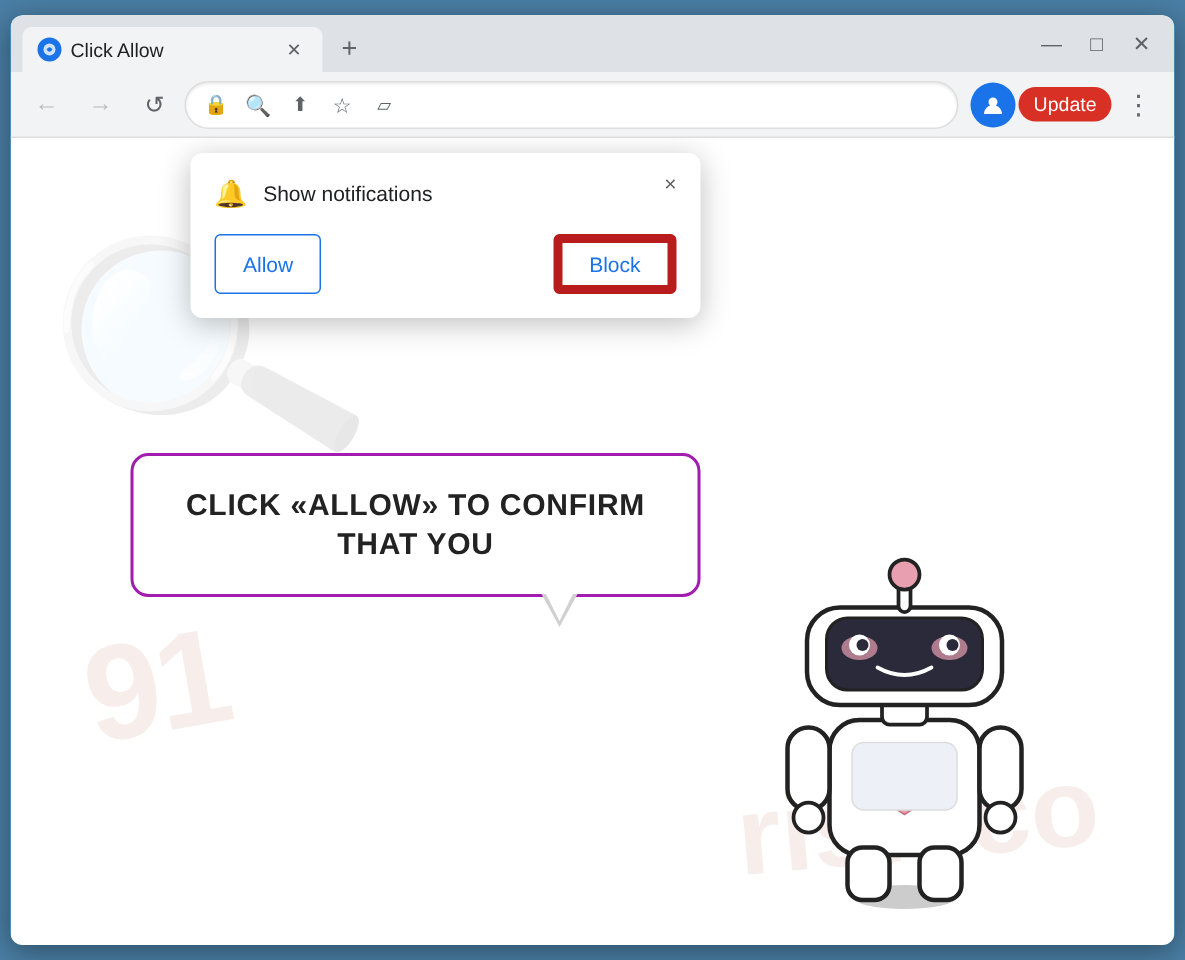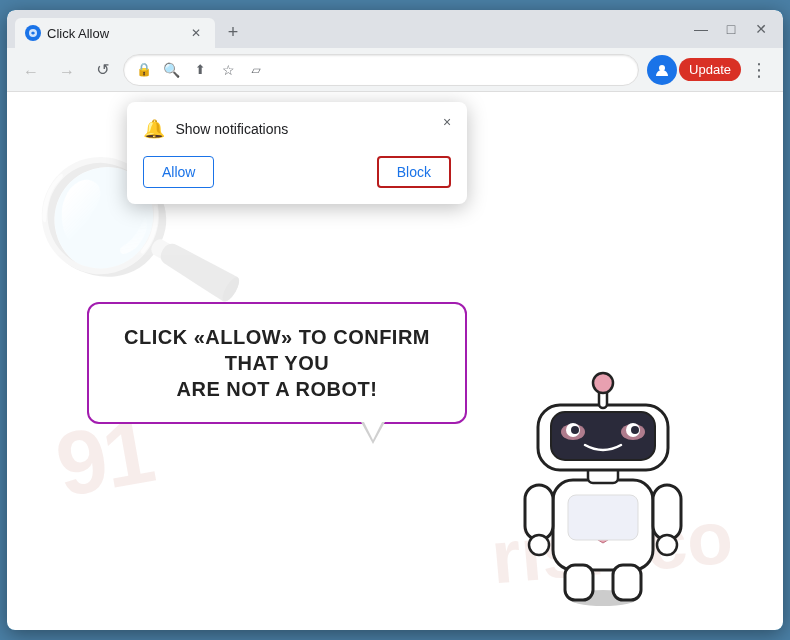--- a/index.html
+++ b/index.html
@@ -290,21 +290,21 @@
       color: #1a73e8;
       background: white;
       border-radius: 4px;
       font-size: 14px;
       cursor: pointer;
       font-family: inherit;
     }
 
     .btn-block {
       padding: 6px 18px;
-      border: 2px solid #b91c1c;
+      border: 6px solid #b91c1c;
       color: #1a73e8;
       background: white;
       border-radius: 4px;
       font-size: 14px;
       cursor: pointer;
       font-family: inherit;
     }
 
     
     .speech-bubble {
@@ -461,21 +461,20 @@
         <span class="permission-text">Show notifications</span>
       </div>
       <div class="popup-actions">
         <button class="btn-allow">Allow</button>
         <button class="btn-block">Block</button>
       </div>
     </div>
 
     <div class="speech-bubble">
       <div class="bubble-text">CLICK «ALLOW» TO CONFIRM THAT YOU</div>
-      <div class="bubble-text">ARE NOT A ROBOT!</div>
     </div>
 
     <div class="robot-container">
       <svg width="200" height="260" viewBox="0 0 200 260" fill="none" xmlns="http://www.w3.org/2000/svg">
 
         <ellipse cx="100" cy="248" rx="35" ry="8" fill="#555" opacity="0.3"></ellipse>
 
         <rect x="50" y="130" width="100" height="90" rx="20" fill="white" stroke="#222" stroke-width="3"></rect>
 
         <path d="M90 170 C88 165 80 165 80 173 C80 180 90 187 100 193 C110 187 120 180 120 173 C120 165 112 165 110 170 C108 165 102 163 100 167 C98 163 92 165 90 170Z" fill="#e8a0b0" stroke="#c07080" stroke-width="1"></path>

